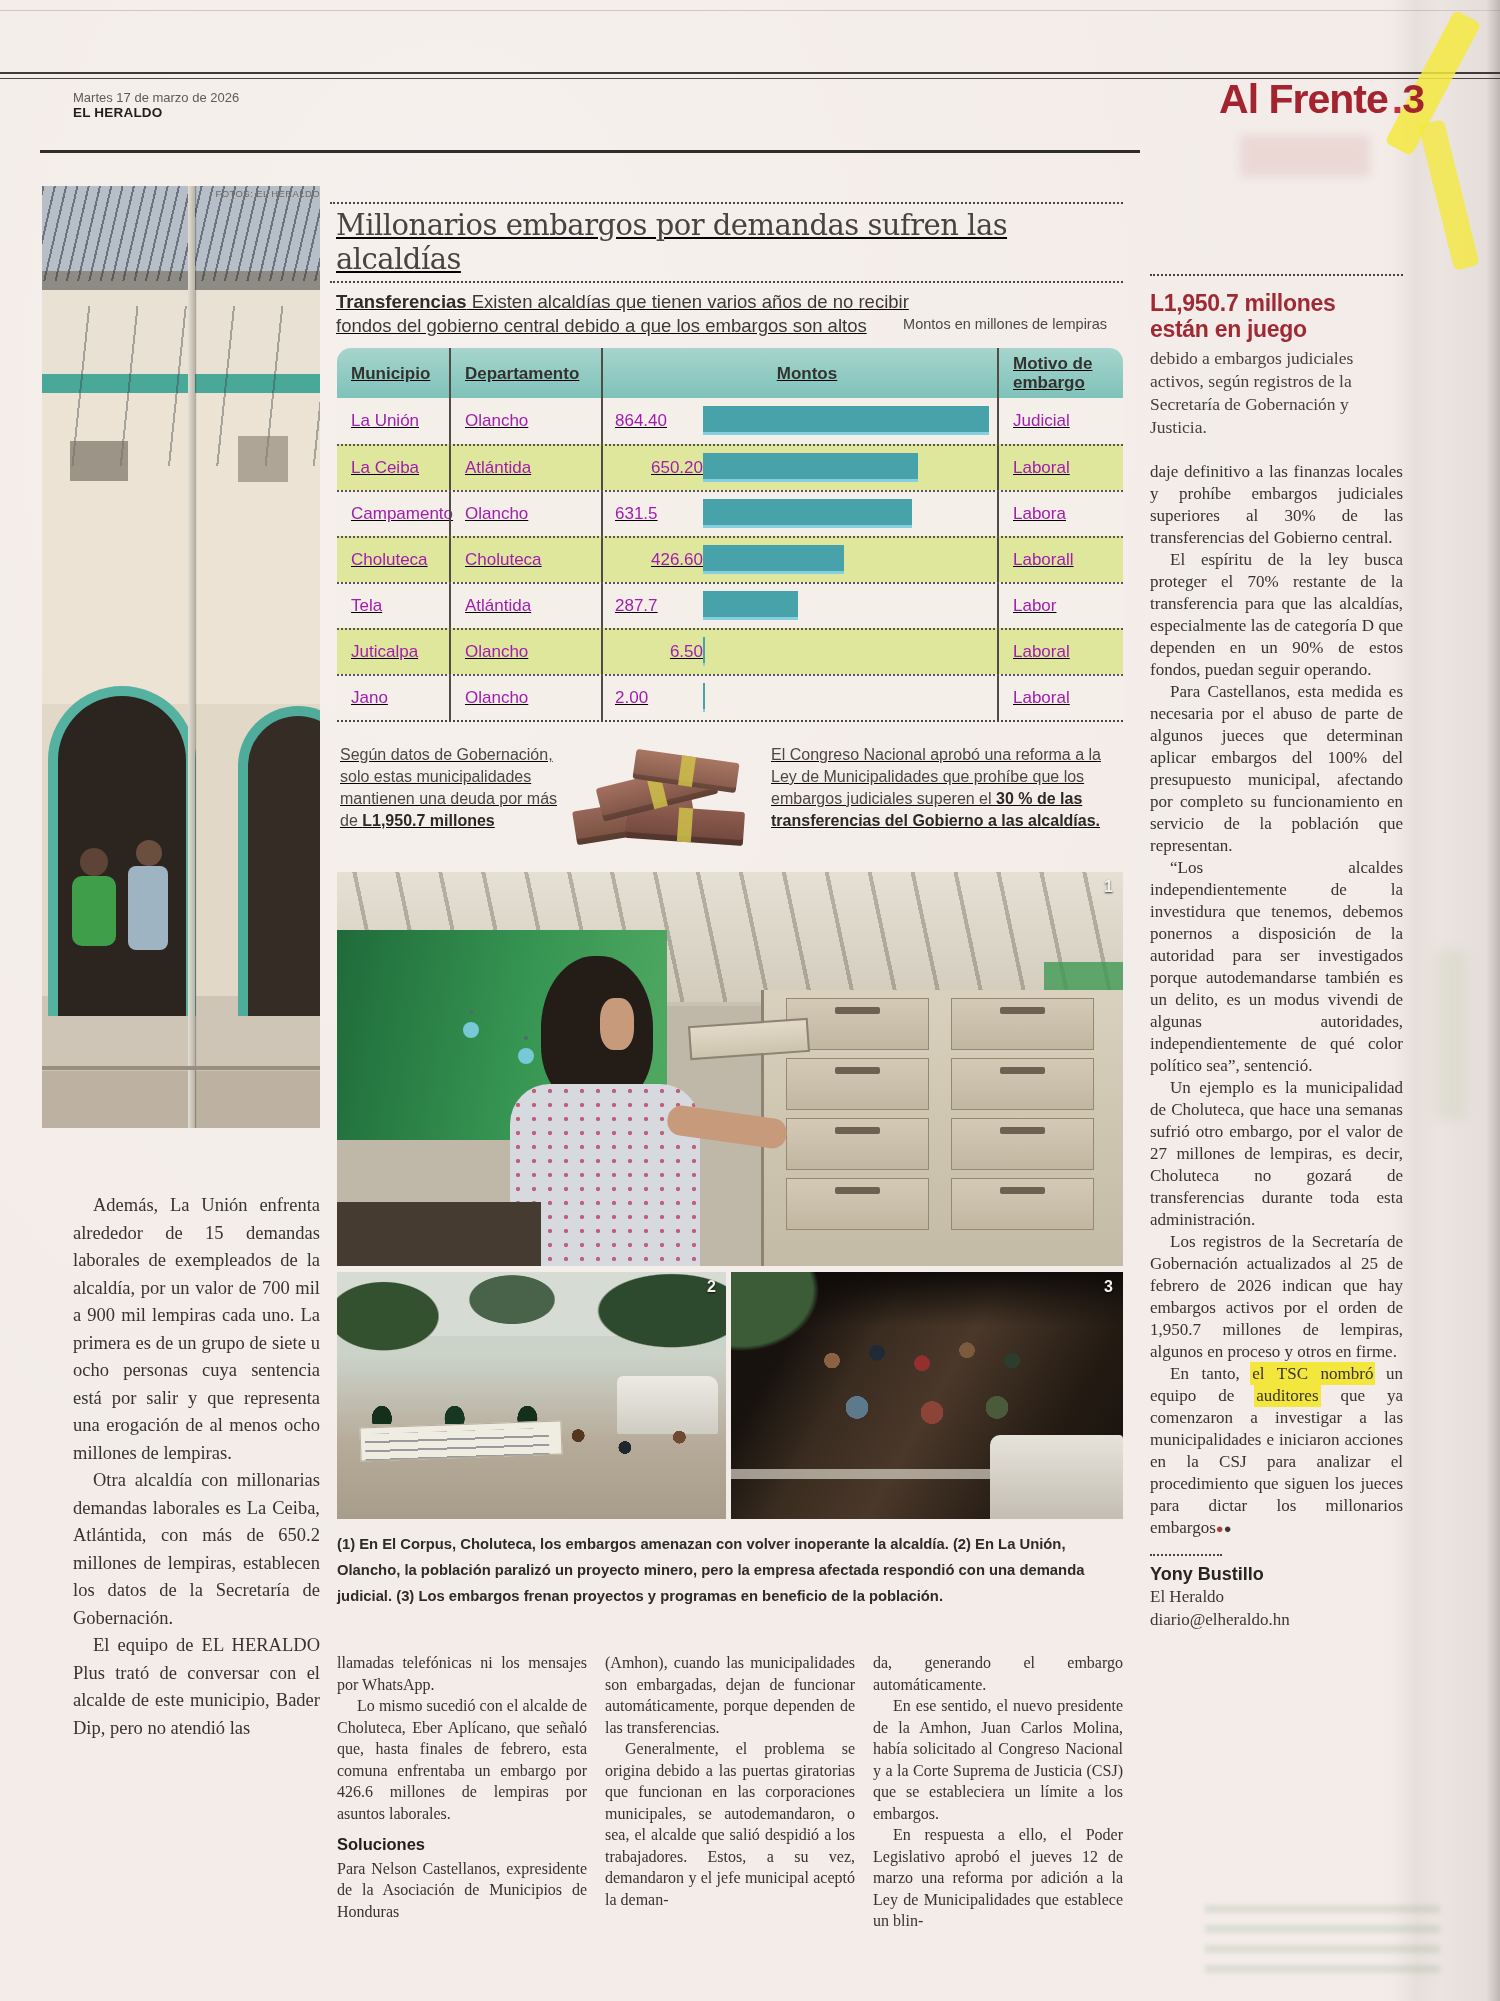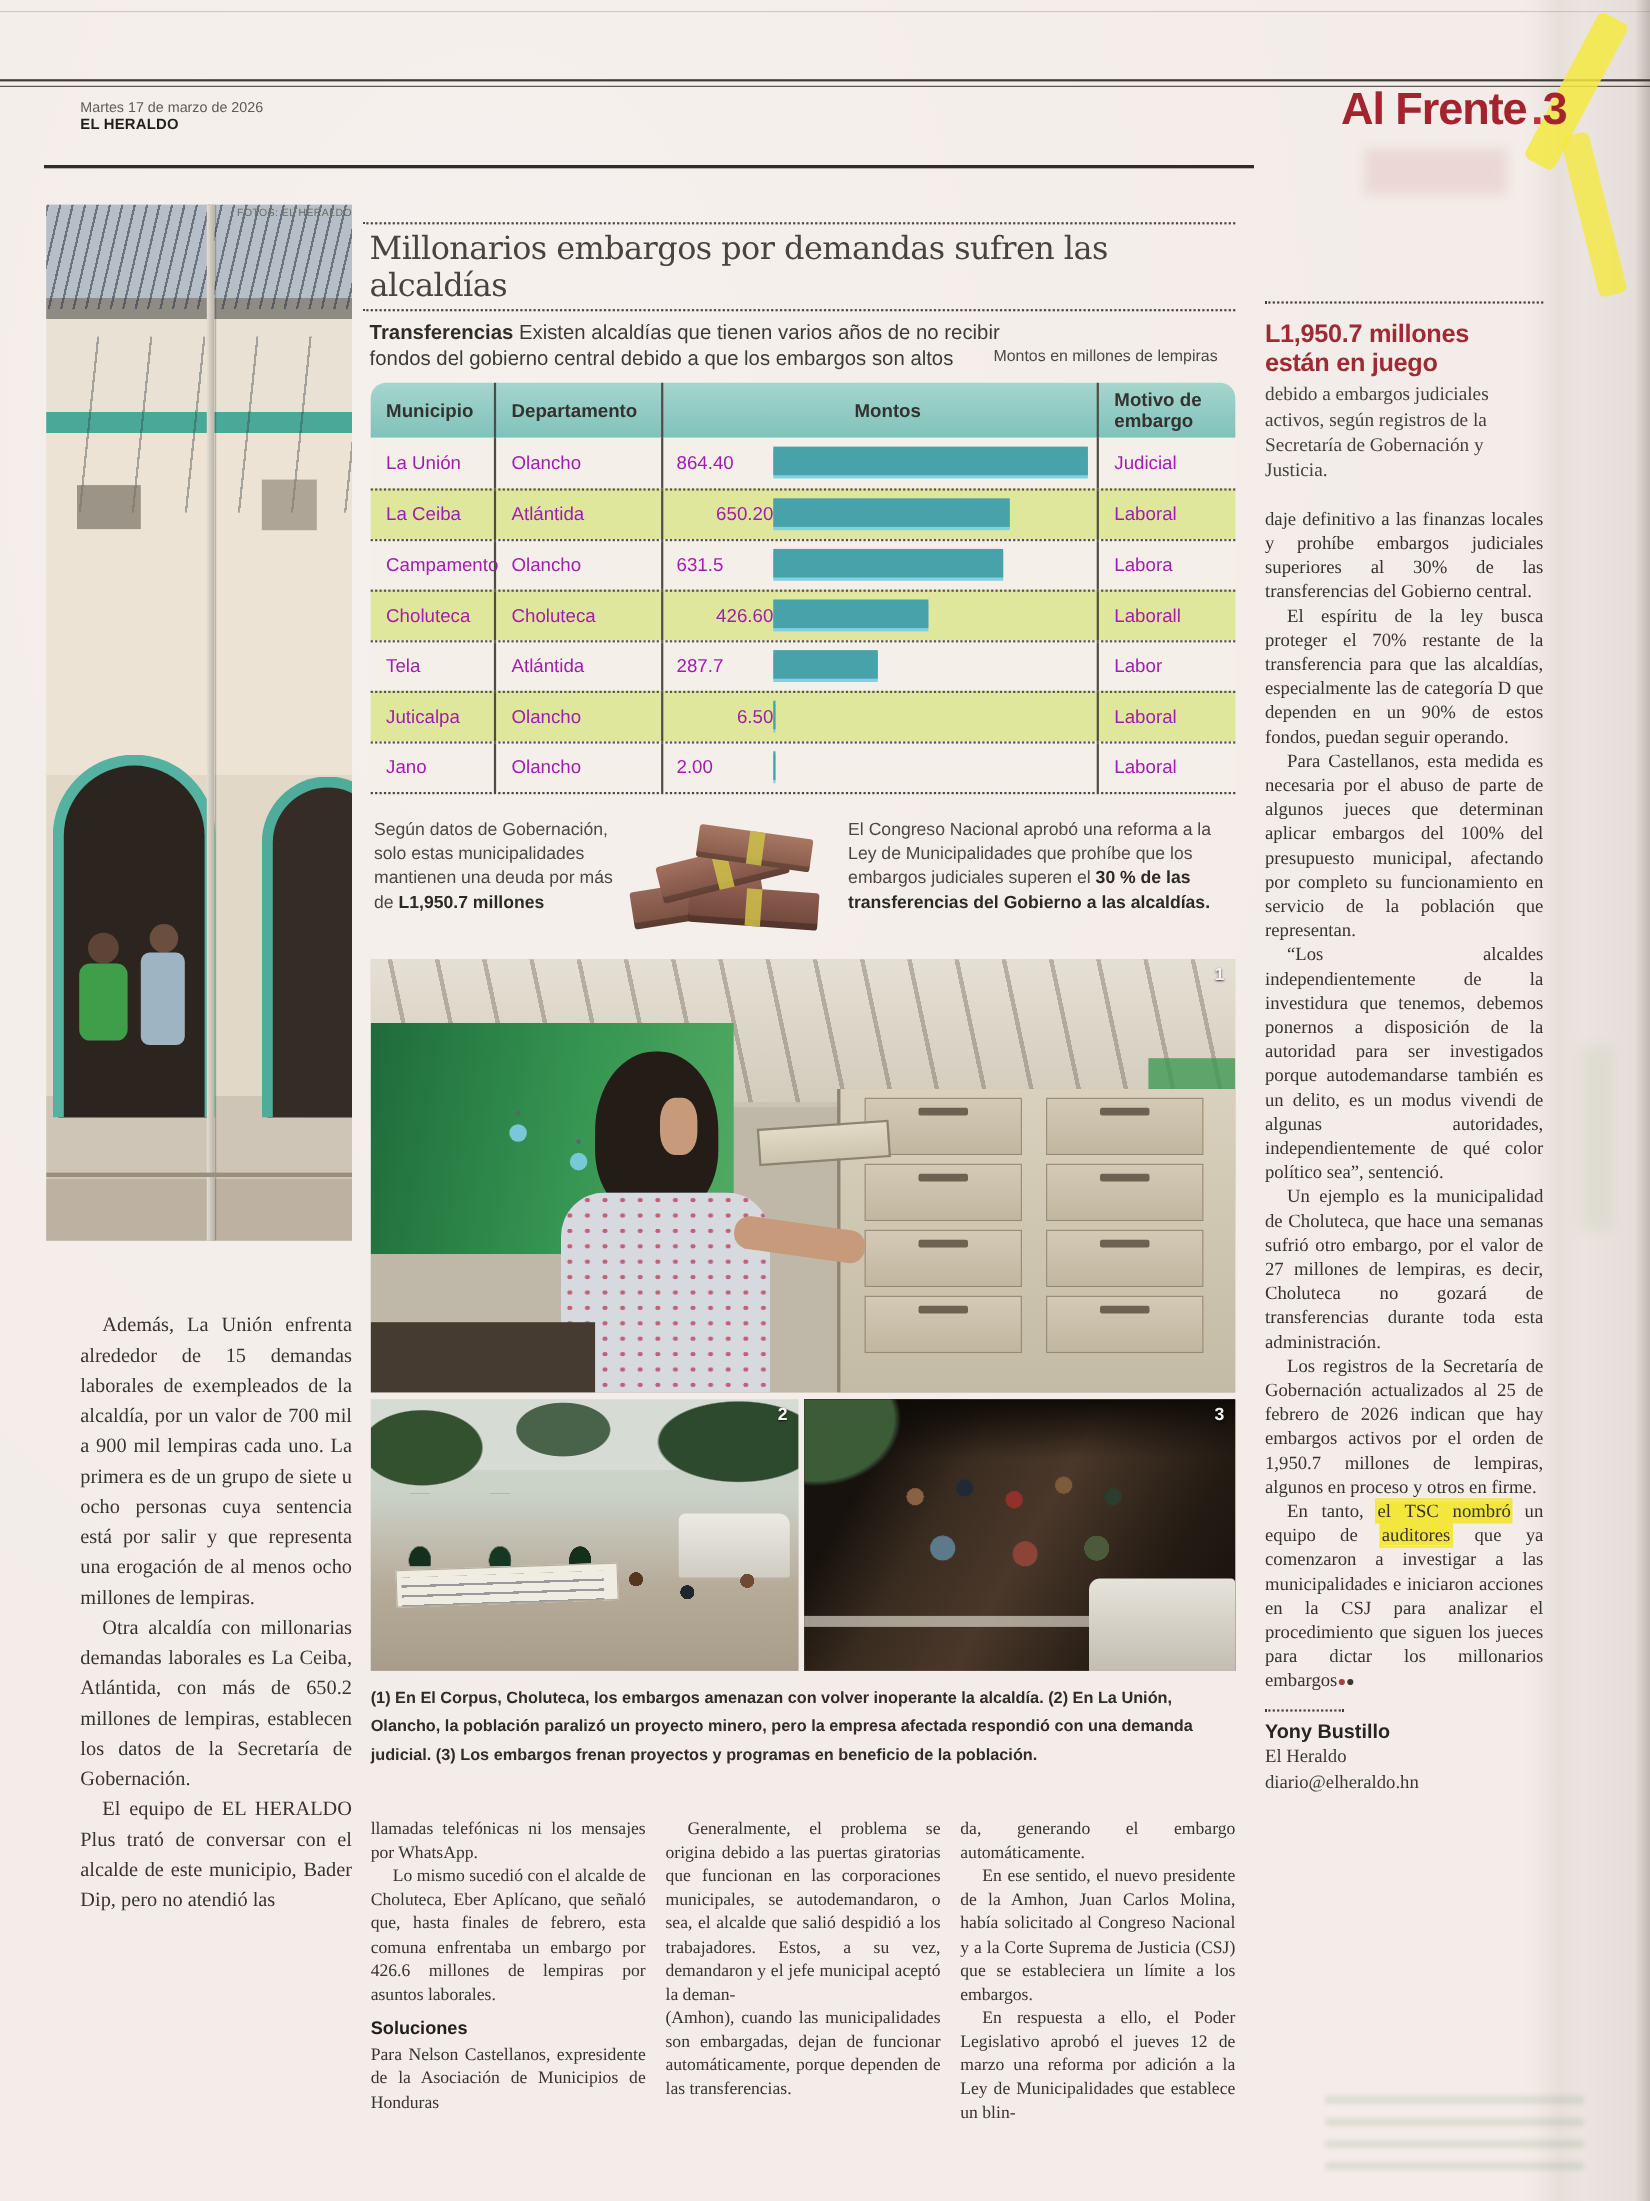--- a/index.html
+++ b/index.html
@@ -46,21 +46,21 @@
   .lp-p2 { position:absolute; left:70px; top:170px; width:40px; height:84px; background:#9fb4c2; border-radius:8px; }
   .lp-p2h { position:absolute; left:78px; top:144px; width:26px; height:26px; background:#6b4f3e; border-radius:50%; }
   .lp-pole { position:absolute; left:146px; top:0; width:7px; height:942px;
              background:linear-gradient(to right,#e3ded4,#b9b2a5); box-shadow:1px 0 1px rgba(0,0,0,.25); }
   .lp-step { position:absolute; left:0; top:880px; width:278px; height:4px; background:#9a8f7e; }
   .photo-credit { position:absolute; left:160px; top:188px; width:160px; text-align:right;
                   font-family:"Liberation Sans", sans-serif; font-size:9.5px; letter-spacing:.4px;
                   color:#6f6a63; z-index:2; }
 
   
-  .infographic { position:absolute; left:330px; top:202px; width:793px; }
+  .infographic { position:absolute; left:330px; top:202px; width:793px;text-decoration:underline; }
   .dotrule { height:0; border-top:2.5px dotted #49463f; }
   .ig-title { font-family:"DejaVu Serif", serif; font-weight:500; font-size:29px; color:#47433f;
               padding:4px 0 5px 6px; letter-spacing:-.5px; }
   .ig-kicker { position:relative; font-family:"Liberation Sans", sans-serif; font-size:18.5px; line-height:24px;
                color:#3c3a37; padding:7px 0 8px 6px; width:100%; }
   .ig-kicker .kick-wrap { display:block; width:78%; }
   .ig-kicker b { font-weight:bold; color:#2e2c29; }
   .units-note { position:absolute; right:16px; bottom:10px; font-size:14.5px; color:#4c4844;
                 font-family:"Liberation Sans", sans-serif; }
 
@@ -445,22 +445,22 @@
         <p class="para">llamadas telefónicas ni los mensajes por WhatsApp.</p>
         <p class="para ind">Lo mismo sucedió con el alcalde de Choluteca, Eber Aplícano, que señaló que, hasta finales de febrero, esta comuna enfrentaba un embargo por 426.6 millones de lempiras por asuntos laborales.</p>
       </div>
     <div class="subhead">Soluciones</div>
     <div>
         <p class="para">Para Nelson Castellanos, expresidente de la Asociación de Municipios de Honduras</p>
       </div>
   </div>
 
   <div id="colC" class="bodycol">
+      <p class="para">(Amhon), cuando las municipalidades son embargadas, dejan de funcionar automáticamente, porque dependen de las transferencias.</p>
       <p class="para ind">Generalmente, el problema se origina debido a las puertas giratorias que funcionan en las corporaciones municipales, se autodemandaron, o sea, el alcalde que salió despidió a los trabajadores. Estos, a su vez, demandaron y el jefe municipal aceptó la deman-</p>
-      <p class="para">(Amhon), cuando las municipalidades son embargadas, dejan de funcionar automáticamente, porque dependen de las transferencias.</p>
     </div>
   <div id="colD" class="bodycol">
       <p class="para">da, generando el embargo automáticamente.</p>
       <p class="para ind">En ese sentido, el nuevo presidente de la Amhon, Juan Carlos Molina, había solicitado al Congreso Nacional y a la Corte Suprema de Justicia (CSJ) que se estableciera un límite a los embargos.</p>
       <p class="para ind">En respuesta a ello, el Poder Legislativo aprobó el jueves 12 de marzo una reforma por adición a la Ley de Municipalidades que establece un blin-</p>
     </div>
 
   <div class="sidebar">
     <div class="sb-sep"></div>
     <div>

